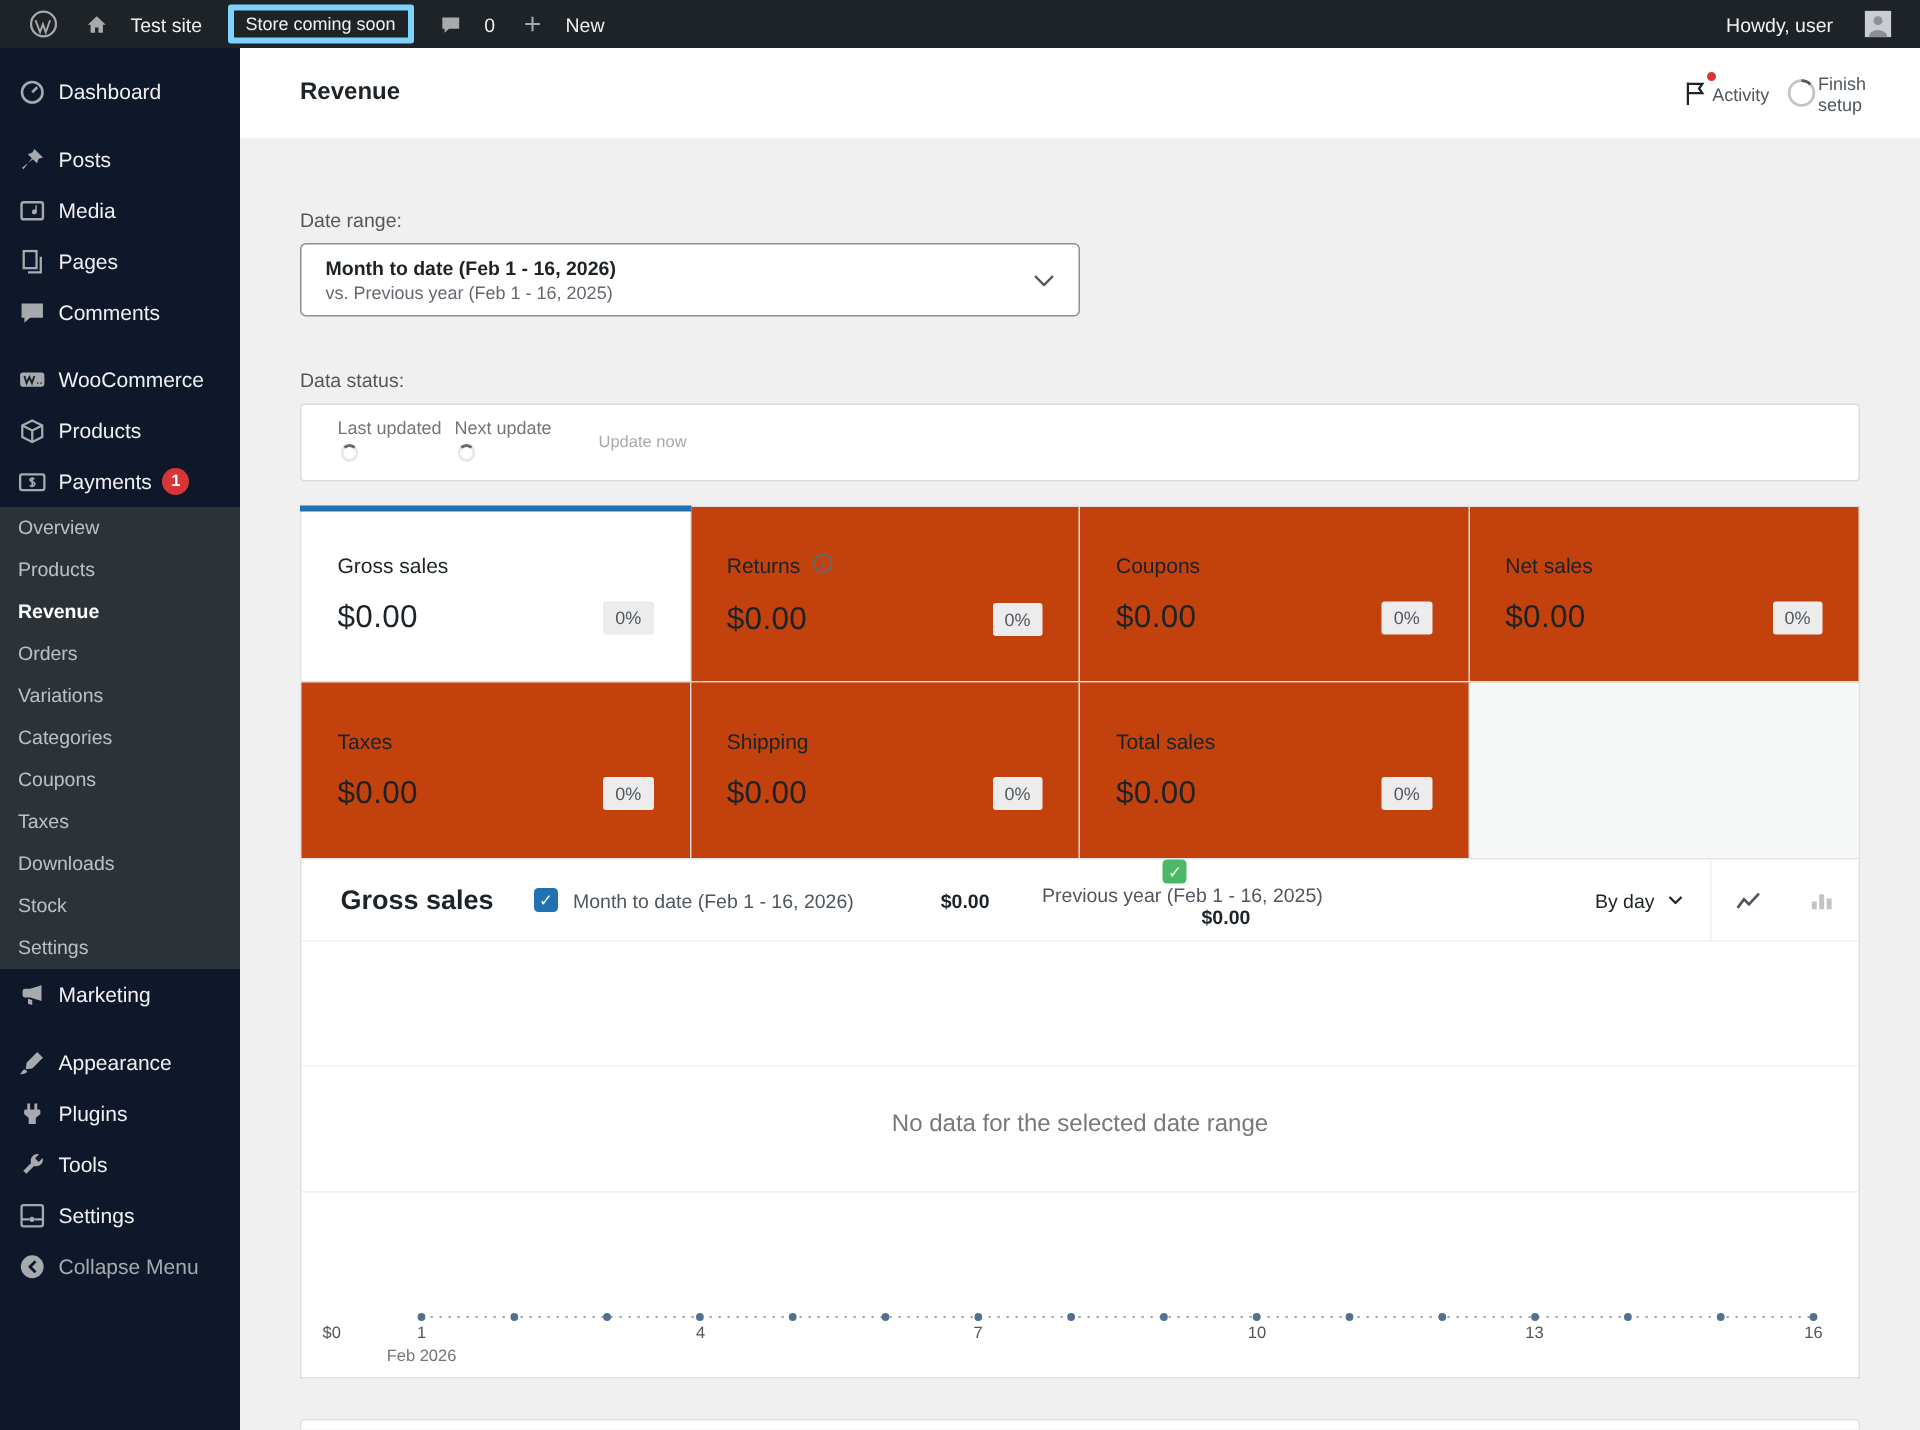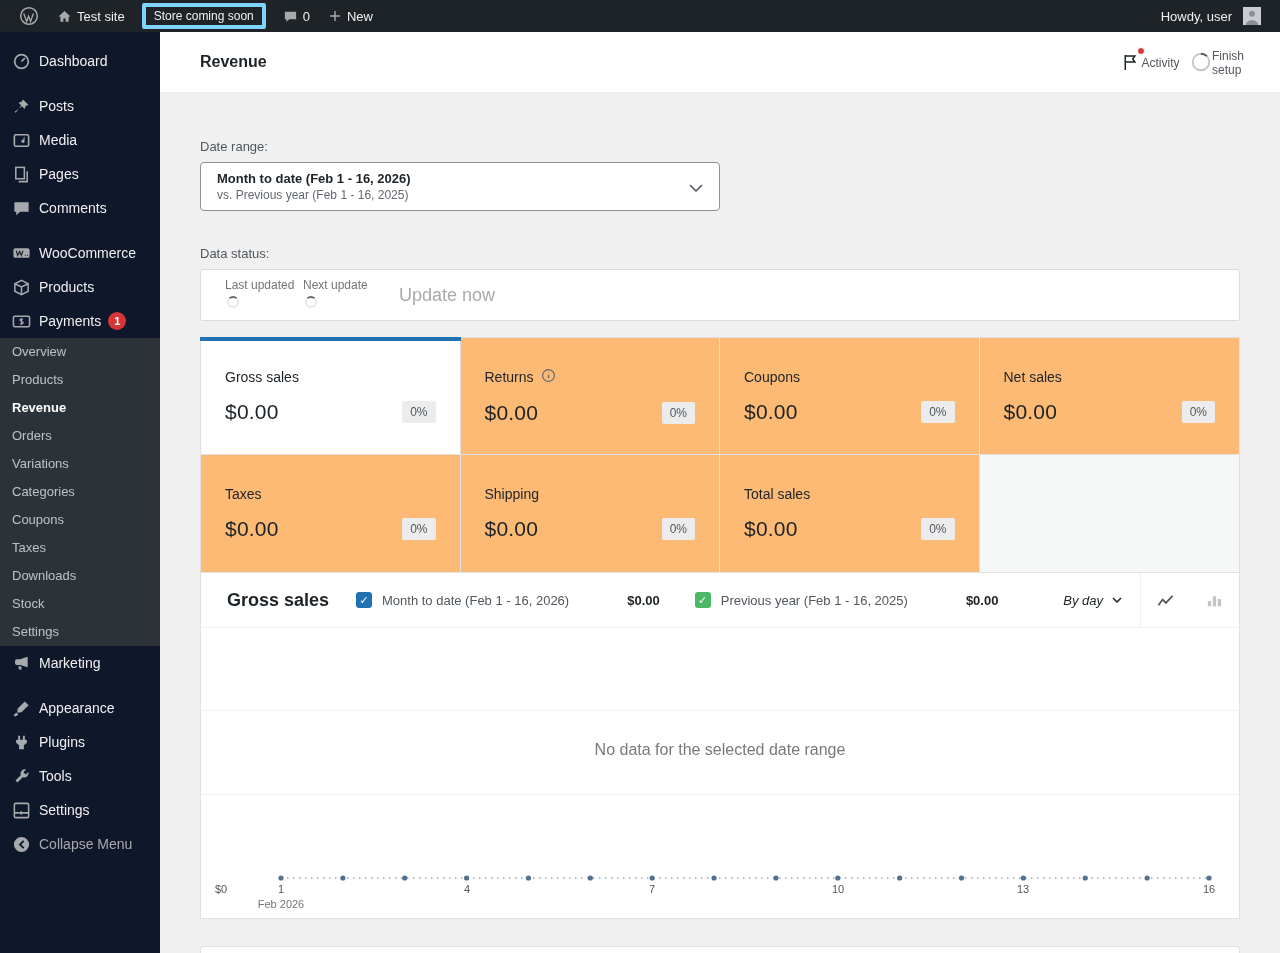--- a/index.html
+++ b/index.html
@@ -4,21 +4,21 @@
 <style>
   * { margin:0; padding:0; box-sizing:border-box; }
   html,body { width:1280px; height:953px; overflow:hidden; }
   body { font-family:"Liberation Sans", sans-serif; background:#f0f0f1; color:#1d2327; }
 
   
   .admin-bar { position:fixed; top:0; left:0; width:1280px; height:32px; background:#1d2327;
     color:#f0f0f1; display:flex; align-items:center; justify-content:space-between;
     font-size:13px; z-index:200; padding:0 10px; }
   .ab-left, .ab-right { display:flex; align-items:center; height:100%; }
-  .ab-item { display:flex; align-items:center; gap:5px; padding:0 9px; height:100%; cursor:pointer; }
+  .ab-item { display:flex; align-items:center; gap:15px; padding:0 9px; height:100%; cursor:pointer; }
   .ab-item svg { display:block; }
   .ab-icon { color:#a7aaad; display:flex; align-items:center; }
   .ab-badge { border:4px solid #7dd3fc; border-radius:2px; padding:2px 8px; margin:0 8px;
     font-size:12px; color:#f0f0f1; cursor:pointer; white-space:nowrap; }
   .avatar { width:18px; height:18px; overflow:hidden; margin-left:6px; }
 
   
   .sidebar { position:fixed; top:32px; left:0; bottom:0; width:160px; background:#0f172a;
     padding-top:12px; z-index:100; font-size:14px; }
   .mi { display:flex; align-items:center; height:34px; padding:0 8px; color:#f0f0f1;
@@ -59,53 +59,53 @@
     justify-content:space-between; padding:0 16px; cursor:pointer; }
   .dd-main { font-size:13px; font-weight:700; color:#1d2327; }
   .dd-sub { font-size:12px; color:#646970; margin-top:2px; }
 
   .status-box { margin-top:8px; height:52px; background:#fff; border:1px solid #dcdcde;
     border-radius:3px; display:flex; align-items:center; padding:0 24px; }
   .status-col { width:78px; }
   .status-title { font-size:12px; color:#757575; }
   .spinner { display:inline-block; width:12px; height:12px; border:2px solid #e7e8ea;
     border-top-color:#646970; border-radius:50%; margin:4px 0 0 2px; }
-  .update-now { margin-left:18px; font-size:18px; color:#a7aaad; cursor:pointer; }
+  .update-now { margin-left:18px; font-size:11px; color:#a7aaad; cursor:pointer; }
 
   
   .tiles { margin-top:16px; display:grid; grid-template-columns:repeat(4,1fr);
     border:1px solid #e0e0e0; background:#fff; }
-  .tile { position:relative; height:117px; background:#fdba74; border:none;
+  .tile { position:relative; height:117px; background:#c2410c; border:none;
     border-right:1px solid #e0e0e0; border-bottom:1px solid #e0e0e0;
     padding:24px; text-align:left; font-family:inherit; cursor:pointer; display:block; }
   .tiles > *:nth-child(4n) { border-right:none; }
   .tiles > *:nth-child(n+5) { border-bottom:none; }
   .tile.active { background:#fff; }
   .tile.active::before { content:""; position:absolute; top:-1px; left:-1px; right:-1px;
     height:4px; background:#2271b1; }
   .tile.emptycell { background:#f6f7f7; cursor:default; }
   .tile-label { font-size:14px; color:#1d2327; display:flex; align-items:center; gap:7px; }
   .tile-valrow { display:flex; justify-content:space-between; align-items:center; margin-top:15px; }
   .tile-value { font-size:21px; font-weight:500; color:#1d2327; letter-spacing:.2px; }
   .tile-delta { font-size:12px; color:#50575e; background:#ececec; padding:4px 8px; border-radius:2px; }
 
   
   .chart-panel { background:#fff; border:1px solid #e0e0e0; border-top:none; }
   .chart-header { height:55px; display:flex; align-items:center; border-bottom:1px solid #f0f0f1; }
   .chart-title { font-size:18px; font-weight:700; color:#1d2327; padding-left:26px; width:155px; flex:none; }
   .legend-item { display:flex; align-items:center; height:100%; cursor:pointer; }
-  .legend-item + .legend-item { margin-left:35px; }
+  .legend-item + .legend-item { margin-left:35px;flex-direction:column; }
   .cb { width:16px; height:16px; border-radius:3px; margin-right:10px; color:#fff;
     font-size:11px; display:flex; align-items:center; justify-content:center; flex:none; }
   .cb::after { content:"✓"; }
   .legend-label { font-size:13px; color:#50575e; }
   .legend-value { font-size:13px; font-weight:700; color:#1d2327; margin-left:58px; }
   .hspacer { flex:1; }
   .interval-select { display:flex; align-items:center; gap:9px; font-size:13px; color:#1d2327;
-    padding:0 18px; cursor:pointer; height:100%;font-style:italic; }
+    padding:0 18px; cursor:pointer; height:100%; }
   .chart-type { display:flex; height:100%; border-left:1px solid #f0f0f1; }
   .ct { width:49px; height:100%; background:none; border:none; display:flex; align-items:center;
     justify-content:center; cursor:pointer; color:#c3c4c7; }
   .ct.active { color:#50575e; }
 
   .chart-body { position:relative; height:290px; }
   .gridline { position:absolute; left:0; right:0; height:1px; background:#f0f0f1; }
   .g1 { top:82px; } .g2 { top:166px; }
   .empty-msg { position:absolute; top:113px; left:0; right:0; text-align:center;
     font-size:16px; color:#797979; }

